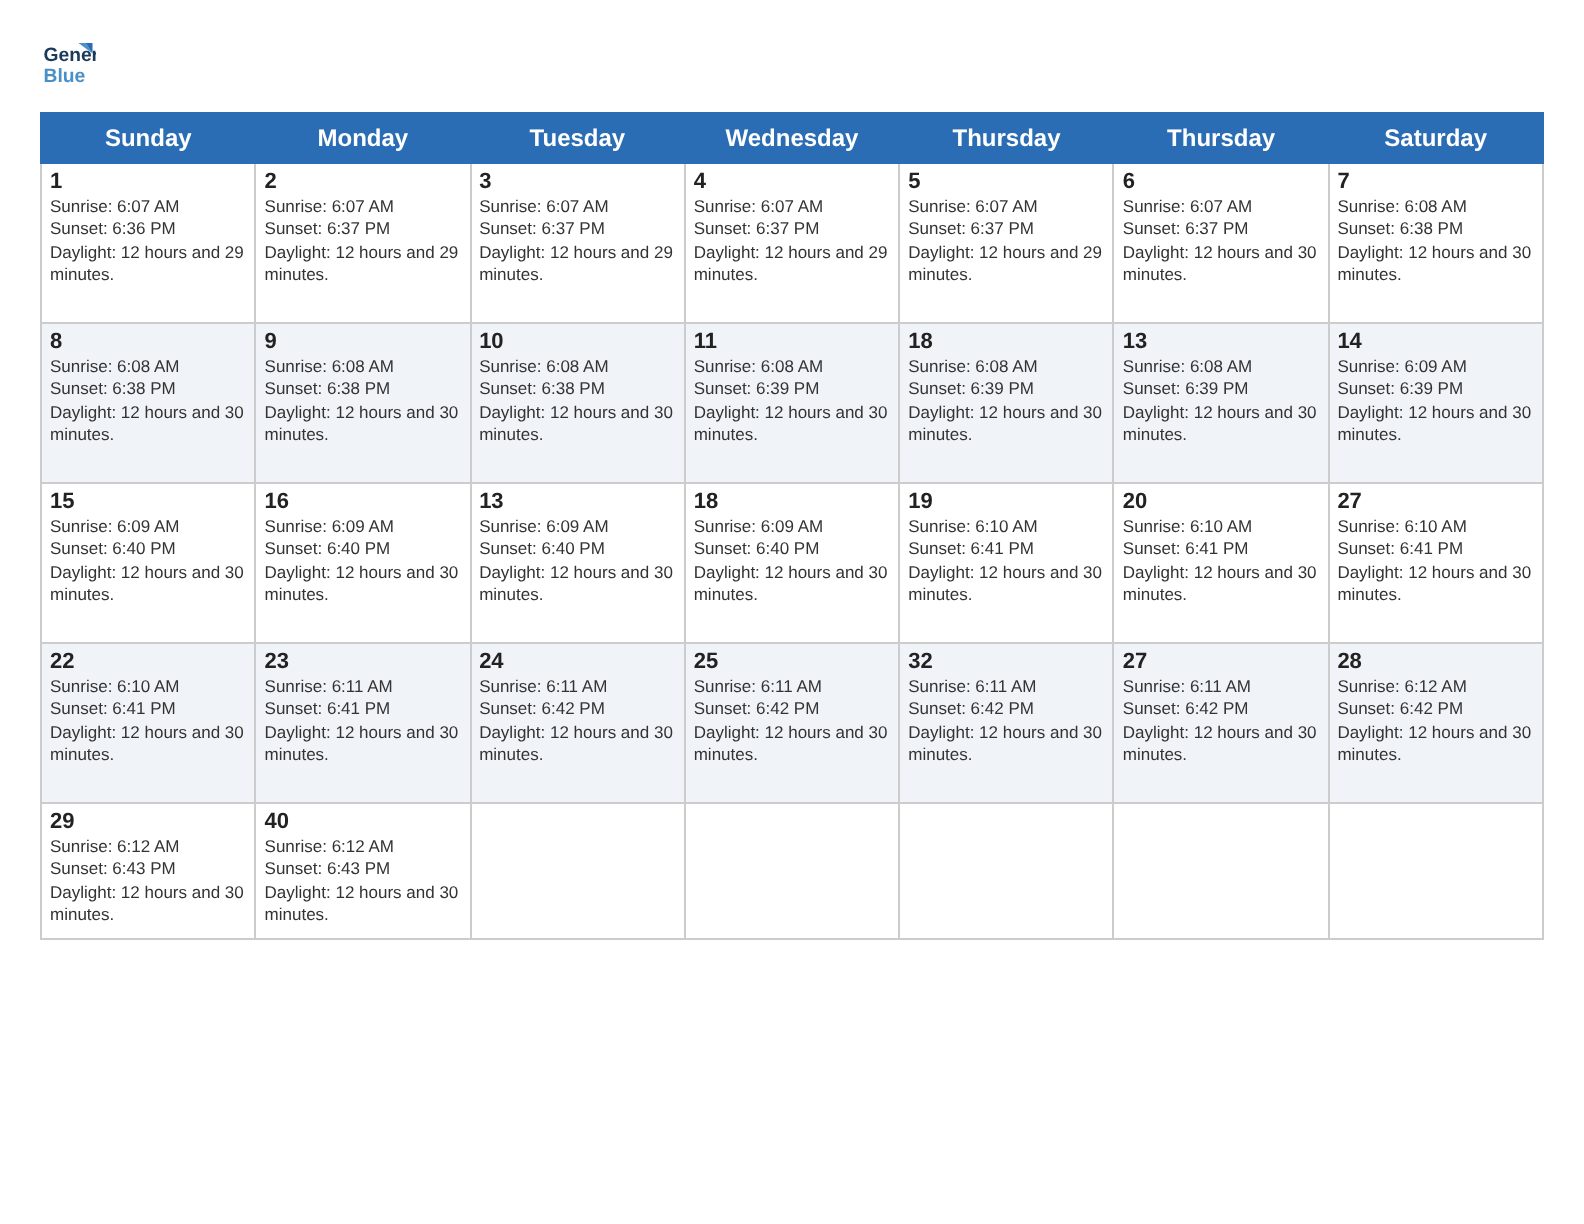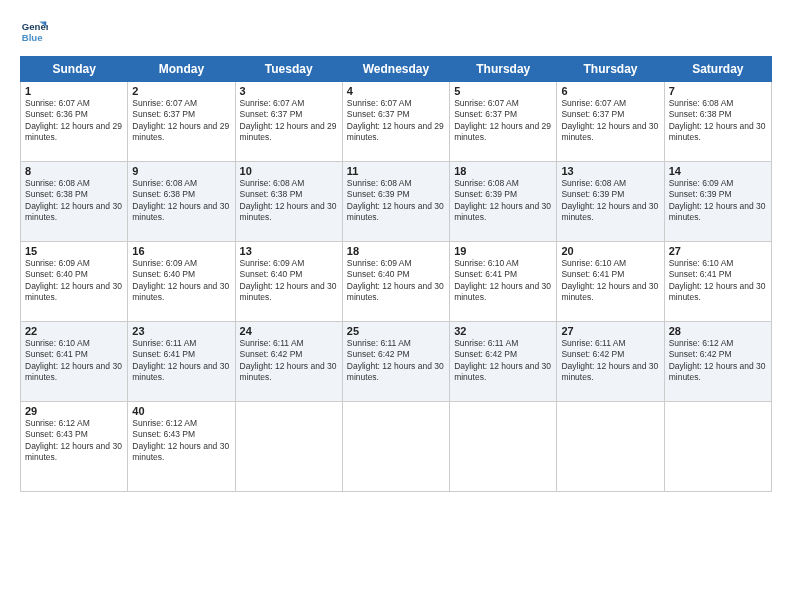--- a/index.html
+++ b/index.html
@@ -60,21 +60,21 @@
       border: 1px solid #2a6db5;
     }
     .calendar-table td {
       border: 1px solid #ccc;
       vertical-align: top;
       padding: 3px 4px;
       background: #fff;
       height: 80px;
     }
     .calendar-table tr:last-child td {
-      height: 90px;
+      height: 68px;
     }
     .day-num {
       font-size: 11px;
       font-weight: bold;
       color: #222;
       display: block;
       margin-bottom: 1px;
     }
     .day-info {
       font-size: 8.5px;

